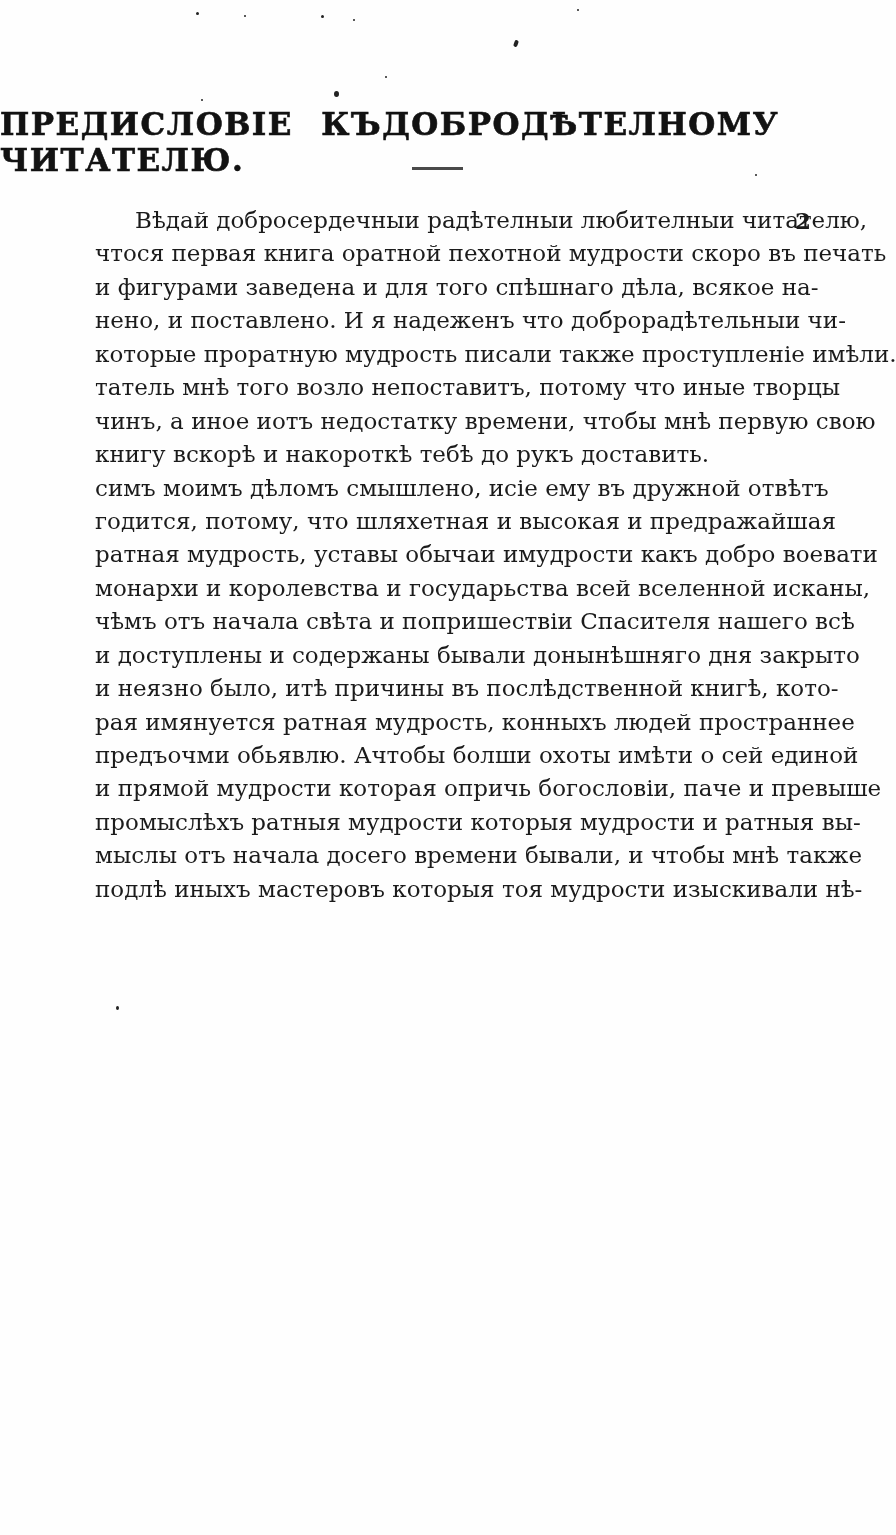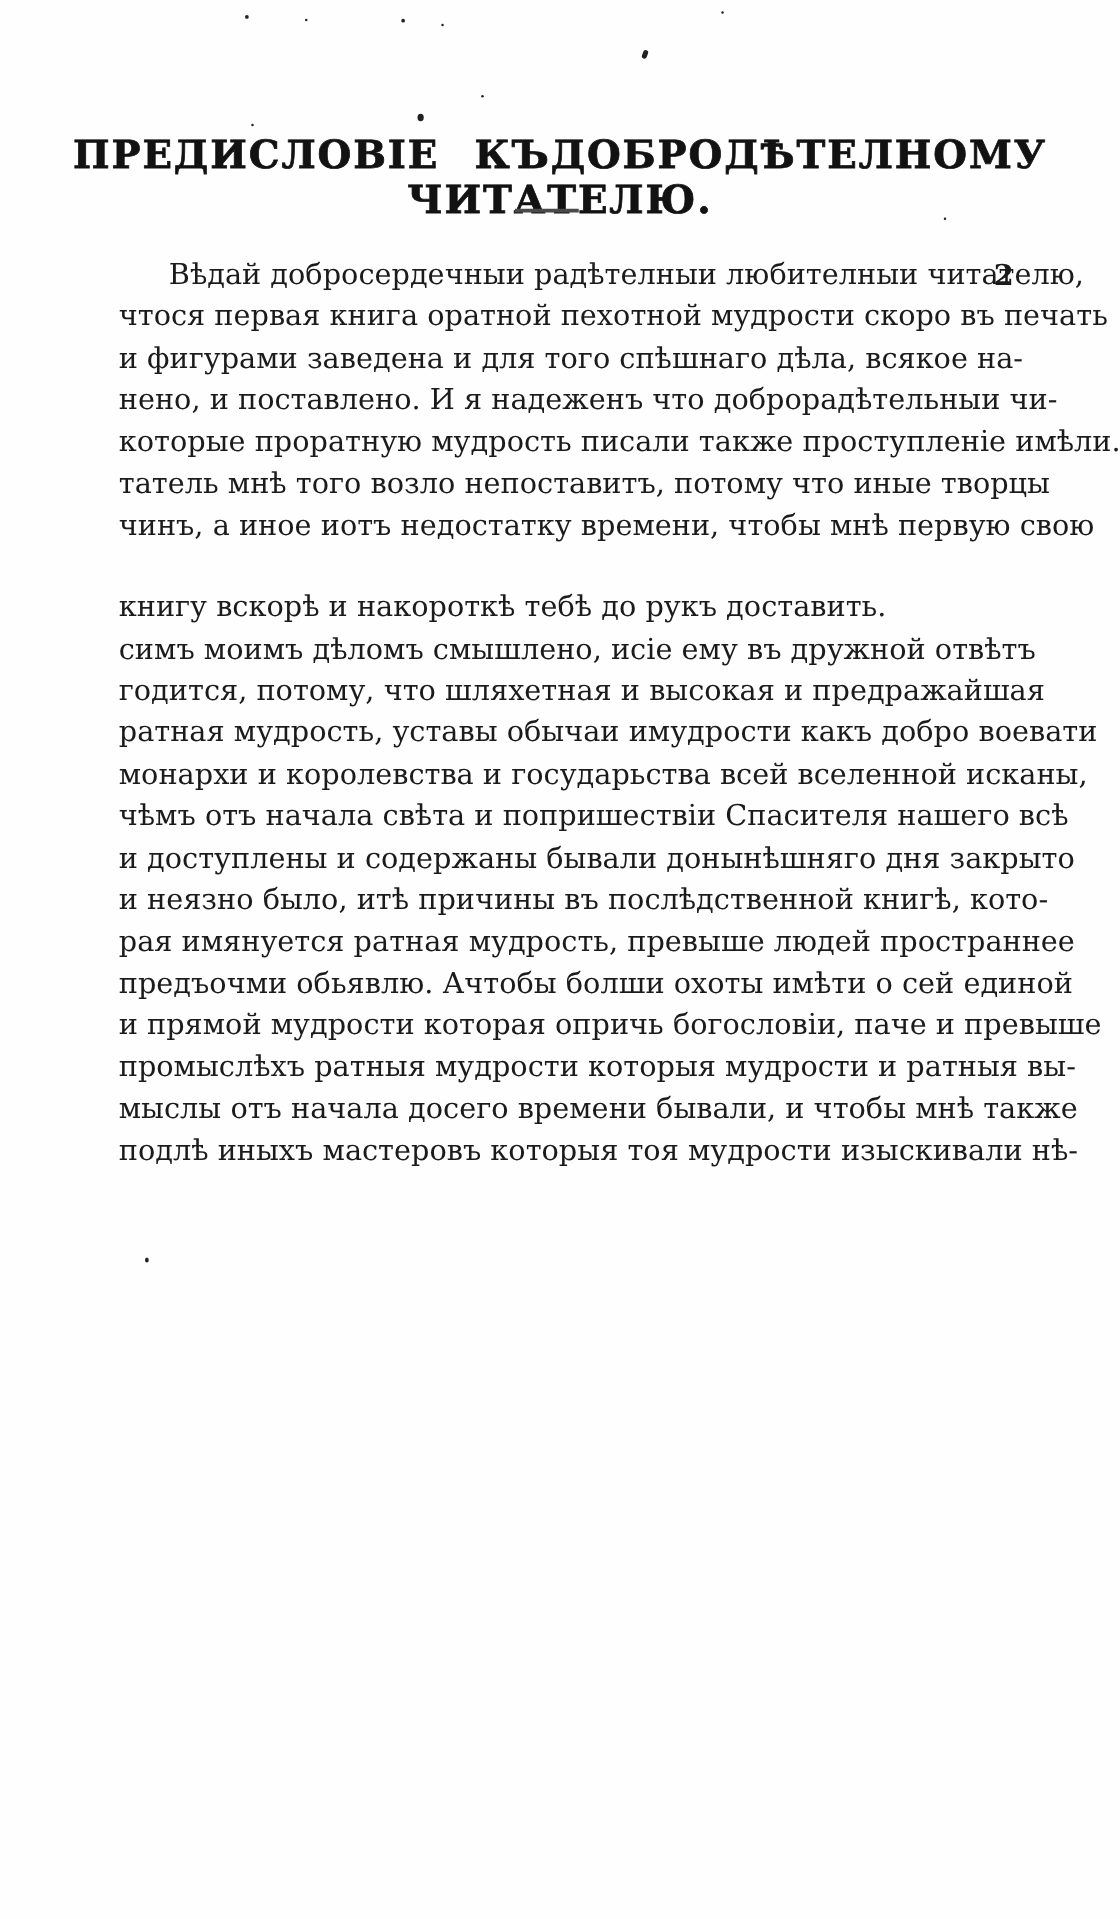--- a/index.html
+++ b/index.html
@@ -14,21 +14,21 @@
     background:var(--paper);
     position:relative;
     overflow:hidden;
     font-family:"DejaVu Serif","Liberation Serif",serif;
     color:var(--ink);
   }
   .scan-page{position:absolute;inset:0;}
   .doc-title{
     position:absolute;
     top:106px;left:0;width:100%;
-    text-align:center;
+    text-align:left;
     font-size:31px;
     font-weight:bold;
     letter-spacing:1.5px;
     word-spacing:16px;
     color:var(--title_ink);
     -webkit-text-stroke:0.6px var(--title_ink);
   }
   .title-divider{
     position:absolute;
     top:167px;left:412px;
@@ -43,21 +43,21 @@
   }
   .line{
     position:relative;
     height:33.45px;
     line-height:33.45px;
     white-space:nowrap;
     text-align:justify;
     text-align-last:justify;
   }
   .line.indent{padding-left:40px;}
-  .line.no-justify{text-align:left;text-align-last:left;margin-top:32px;}
+  .line.no-justify{text-align:left;text-align-last:left;}
   .line.with-margin-num{padding-right:46px;}
   .margin-num{
     position:absolute;
     right:0;top:0;
     font-weight:bold;
     text-align:right;
   }
   .speck{
     position:absolute;
     background:#222;
@@ -94,21 +94,21 @@
       <div class="line"><span>татель мнѣ того возло непоставитъ, потому что иные творцы</span></div>
       <div class="line"><span>чинъ, а иное иотъ недостатку времени, чтобы мнѣ первую свою</span></div>
       <div class="line no-justify"><span>книгу вскорѣ и накороткѣ тебѣ до рукъ доставить.</span></div>
       <div class="line"><span>симъ моимъ дѣломъ смышлено, исіе ему въ дружной отвѣтъ</span></div>
       <div class="line"><span>годится, потому, что шляхетная и высокая и предражайшая</span></div>
       <div class="line"><span>ратная мудрость, уставы обычаи имудрости какъ добро воевати</span></div>
       <div class="line"><span>монархи и королевства и государьства всей вселенной исканы,</span></div>
       <div class="line"><span>чѣмъ отъ начала свѣта и попришествіи Спасителя нашего всѣ</span></div>
       <div class="line"><span>и доступлены и содержаны бывали донынѣшняго дня закрыто</span></div>
       <div class="line"><span>и неязно было, итѣ причины въ послѣдственной книгѣ, кото-</span></div>
-      <div class="line"><span>рая имянуется ратная мудрость, превыше людей пространнее</span></div>
+      <div class="line"><span>рая имянуется ратная мудрость, конныхъ людей пространнее</span></div>
       <div class="line"><span>предъочми обьявлю. Ачтобы болши охоты имѣти о сей единой</span></div>
       <div class="line"><span>и прямой мудрости которая опричь богословіи, паче и превыше</span></div>
       <div class="line"><span>промыслѣхъ ратныя мудрости которыя мудрости и ратныя вы-</span></div>
       <div class="line"><span>мыслы отъ начала досего времени бывали, и чтобы мнѣ также</span></div>
       <div class="line"><span>подлѣ иныхъ мастеровъ которыя тоя мудрости изыскивали нѣ-</span></div>
     </div>
 
 </div>
 
 </body></html>

